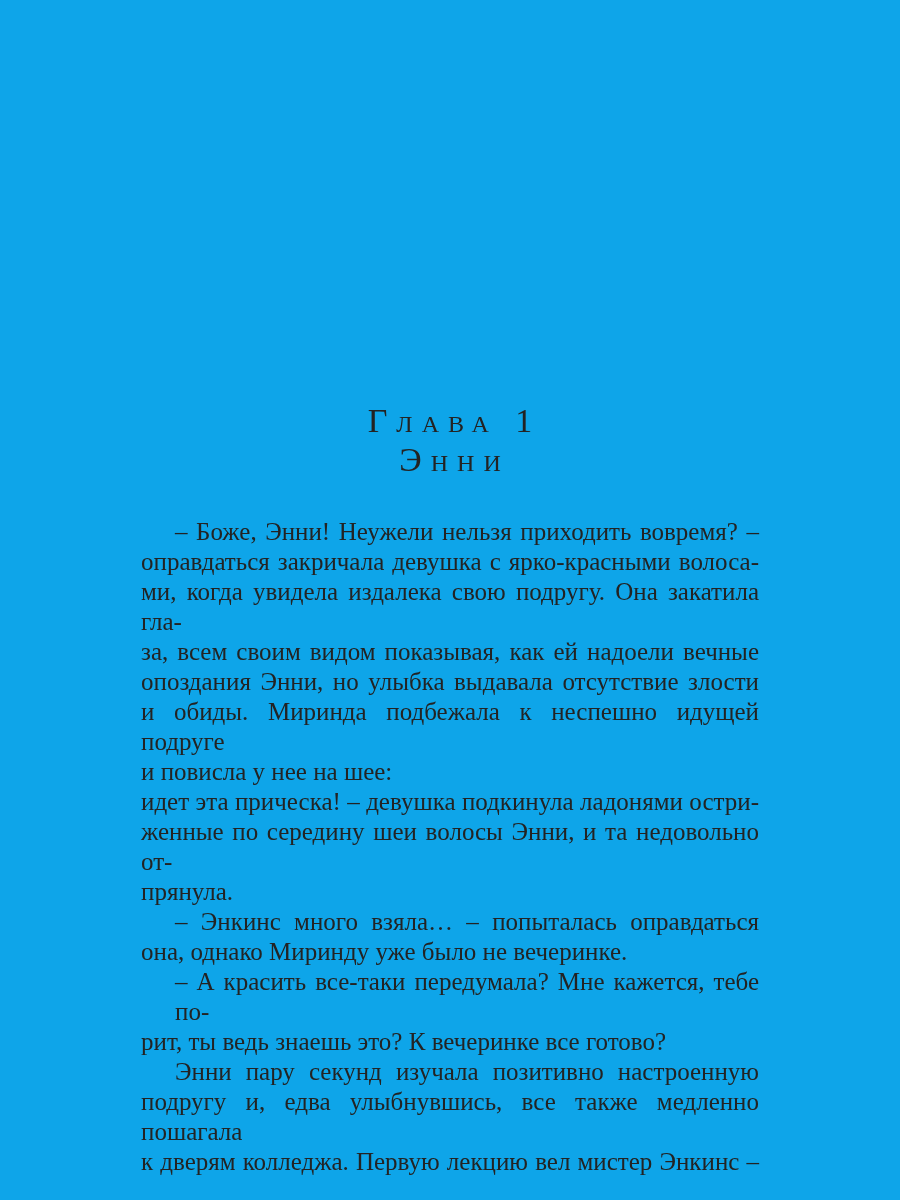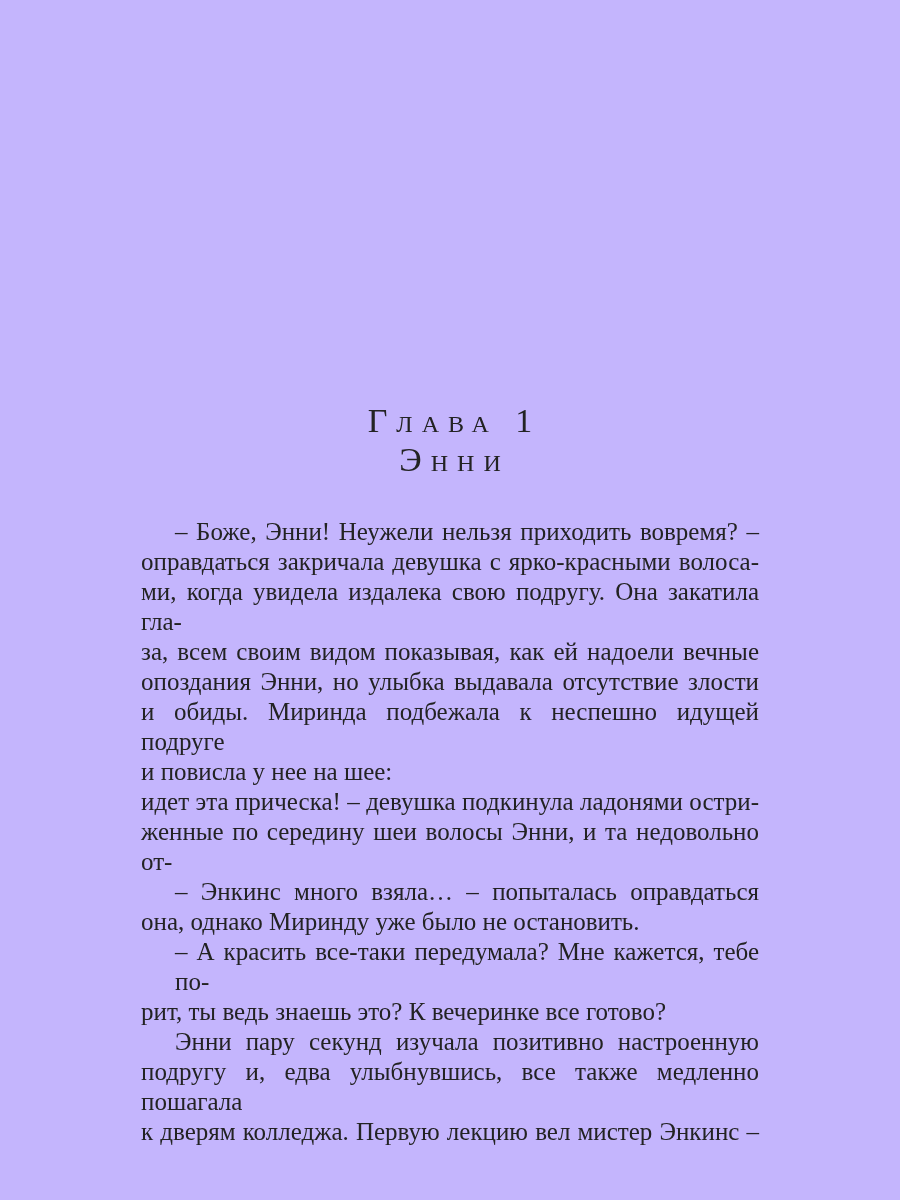--- a/index.html
+++ b/index.html
@@ -5,21 +5,21 @@
   html, body {
     margin: 0;
     padding: 0;
     background: #ffffff;
   }
   .book-page {
     position: relative;
     width: 900px;
     height: 1200px;
     margin: 0 auto;
-    background: #c4b5fd;
+    background: #0ea5e9;
     color: #232323;
     font-family: "Liberation Serif", "DejaVu Serif", serif;
     box-sizing: border-box;
     padding-top: 401px;
     overflow: hidden;
   }
   .chapter {
     width: 618px;
     margin: 0 auto 38px auto;
     text-align: center;
@@ -69,24 +69,25 @@
         <div class="line">оправдаться закричала девушка с ярко-красными волоса-</div>
         <div class="line">ми, когда увидела издалека свою подругу. Она закатила гла-</div>
         <div class="line">за, всем своим видом показывая, как ей надоели вечные</div>
         <div class="line">опоздания Энни, но улыбка выдавала отсутствие злости</div>
         <div class="line">и обиды. Миринда подбежала к неспешно идущей подруге</div>
         <div class="line last">и повисла у нее на шее:</div>
       </div>
       <div class="para">
         <div class="line">идет эта прическа! – девушка подкинула ладонями остри-</div>
         <div class="line">женные по середину шеи волосы Энни, и та недовольно от-</div>
+        <div class="line last">прянула.</div>
       </div>
       <div class="para">
         <div class="line first">– Энкинс много взяла… – попыталась оправдаться</div>
-        <div class="line last">она, однако Миринду уже было не остановить.</div>
+        <div class="line last">она, однако Миринду уже было не вечеринке.</div>
       </div>
       <div class="para">
         <div class="line first">– А красить все-таки передумала? Мне кажется, тебе по-</div>
         <div class="line last">рит, ты ведь знаешь это? К вечеринке все готово?</div>
       </div>
       <div class="para">
         <div class="line first">Энни пару секунд изучала позитивно настроенную</div>
         <div class="line">подругу и, едва улыбнувшись, все также медленно пошагала</div>
         <div class="line">к дверям колледжа. Первую лекцию вел мистер Энкинс –</div>
       </div>

